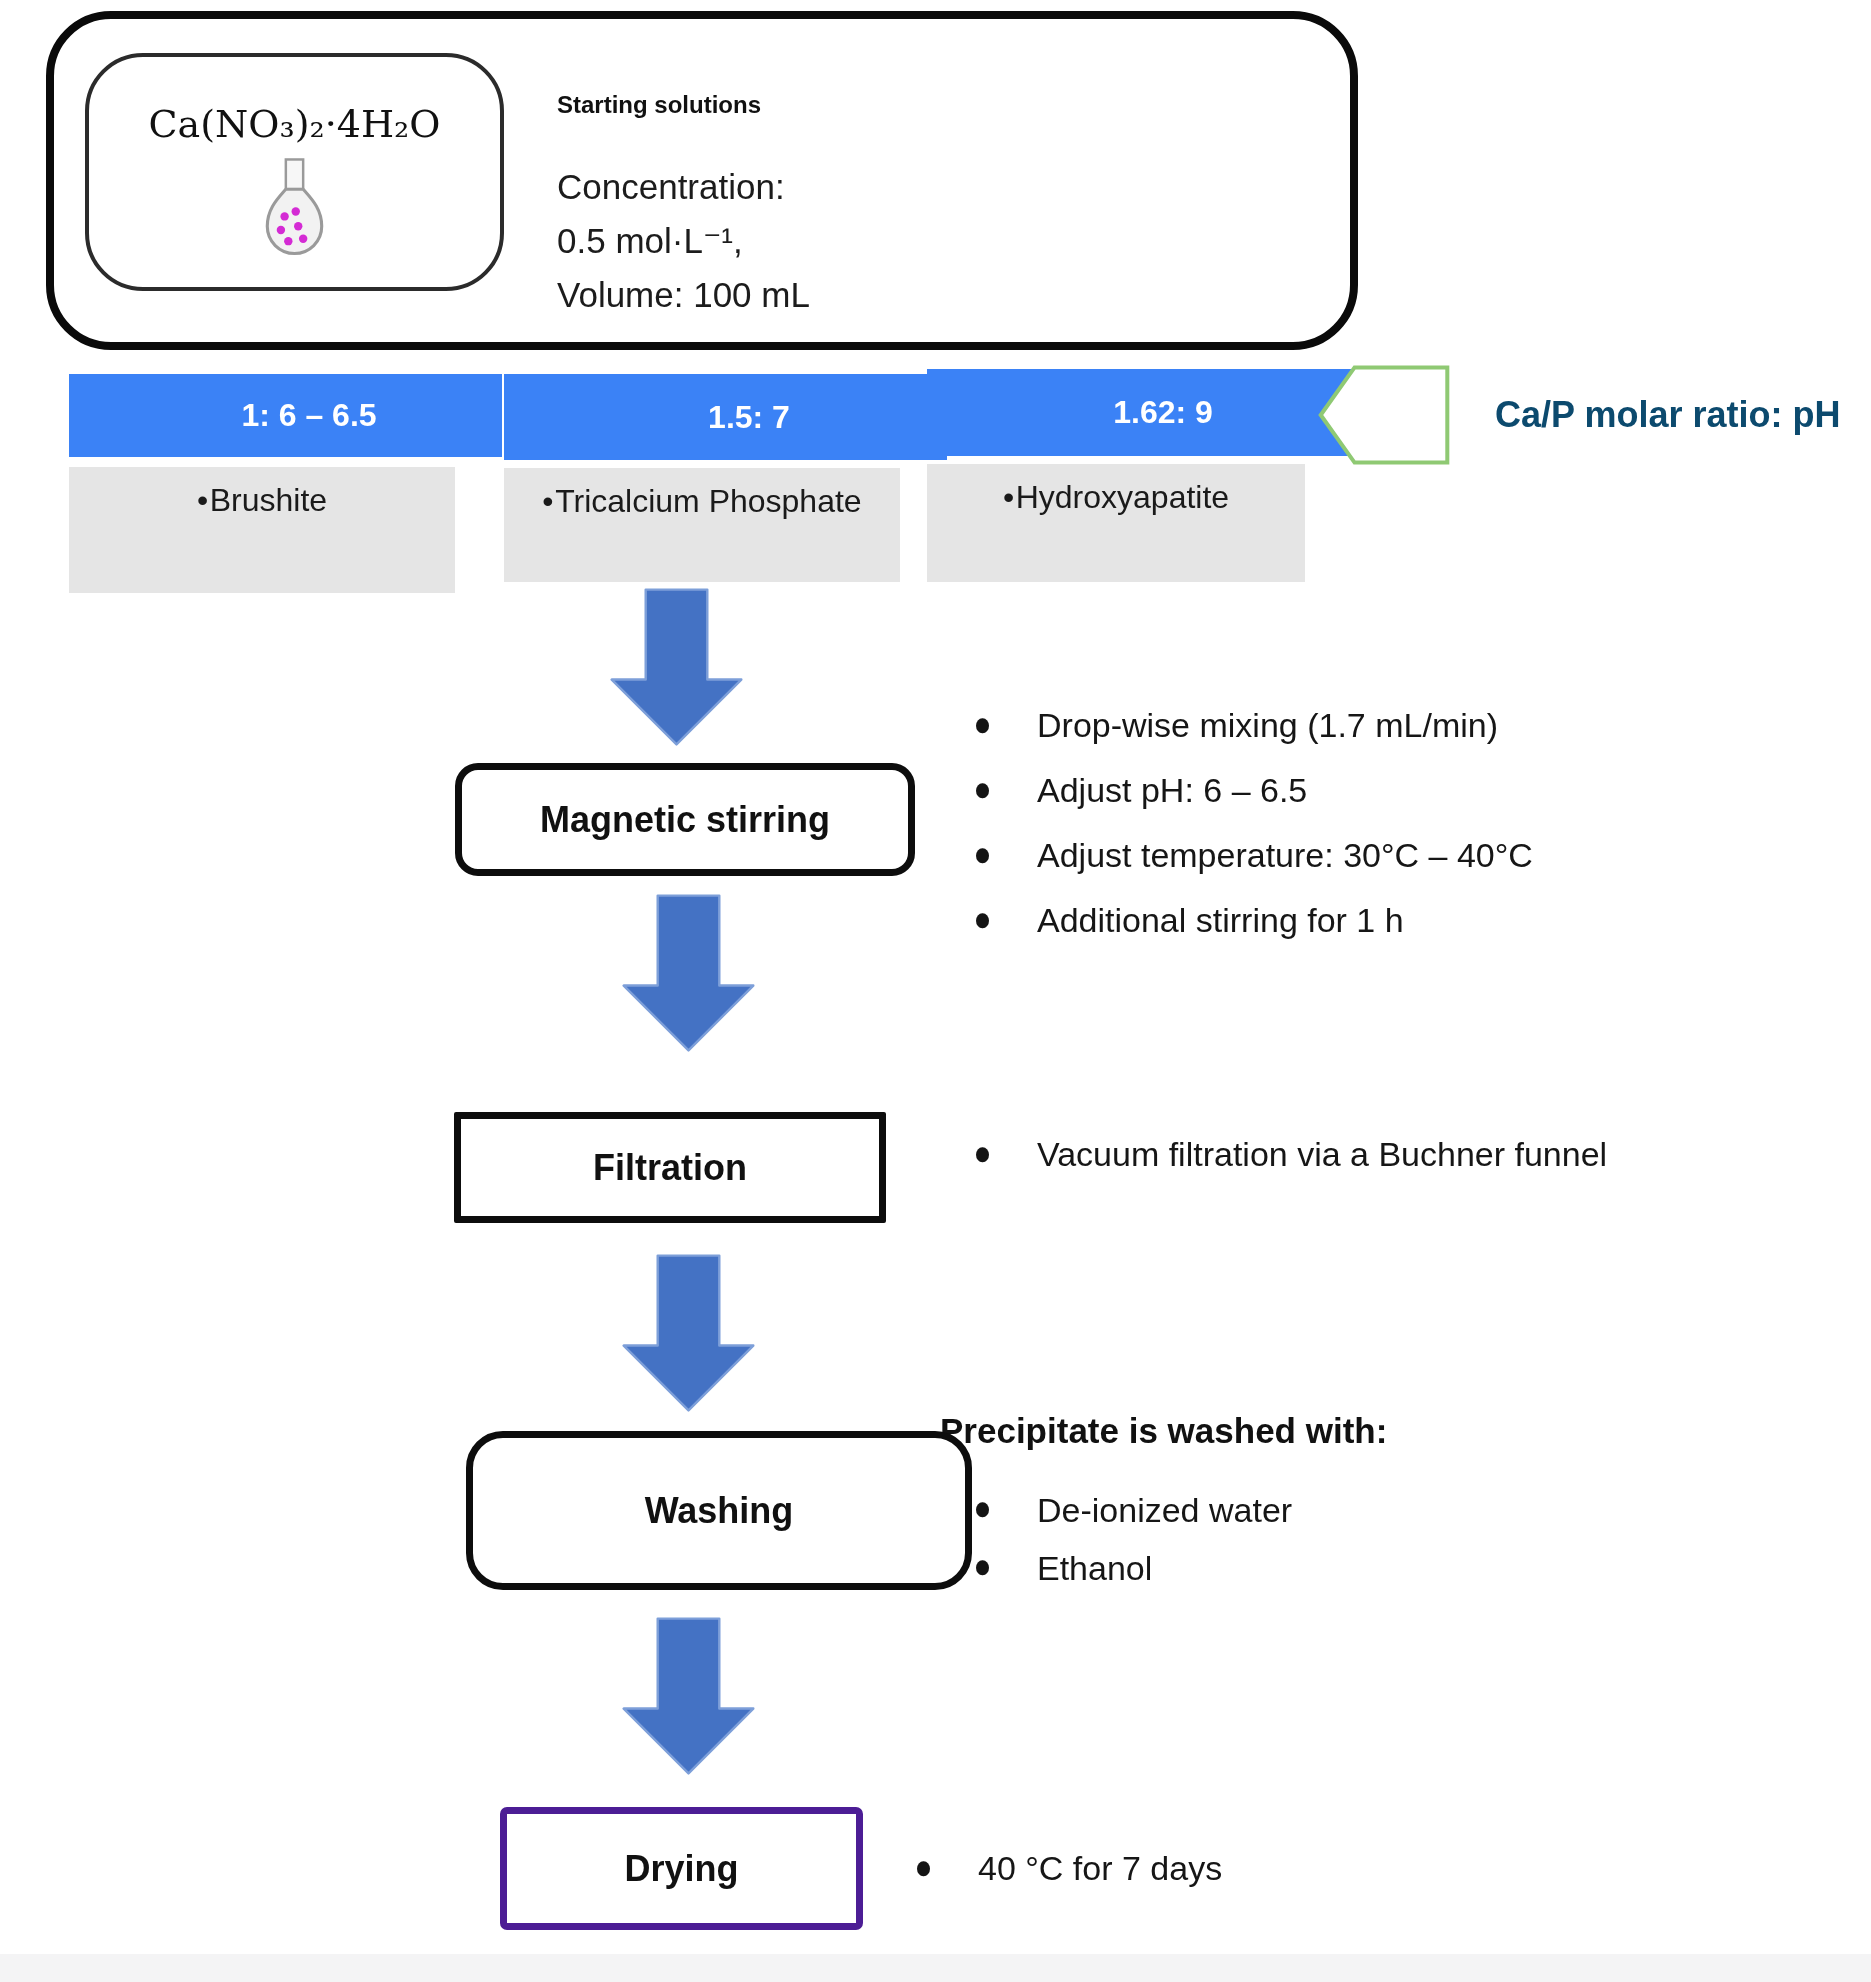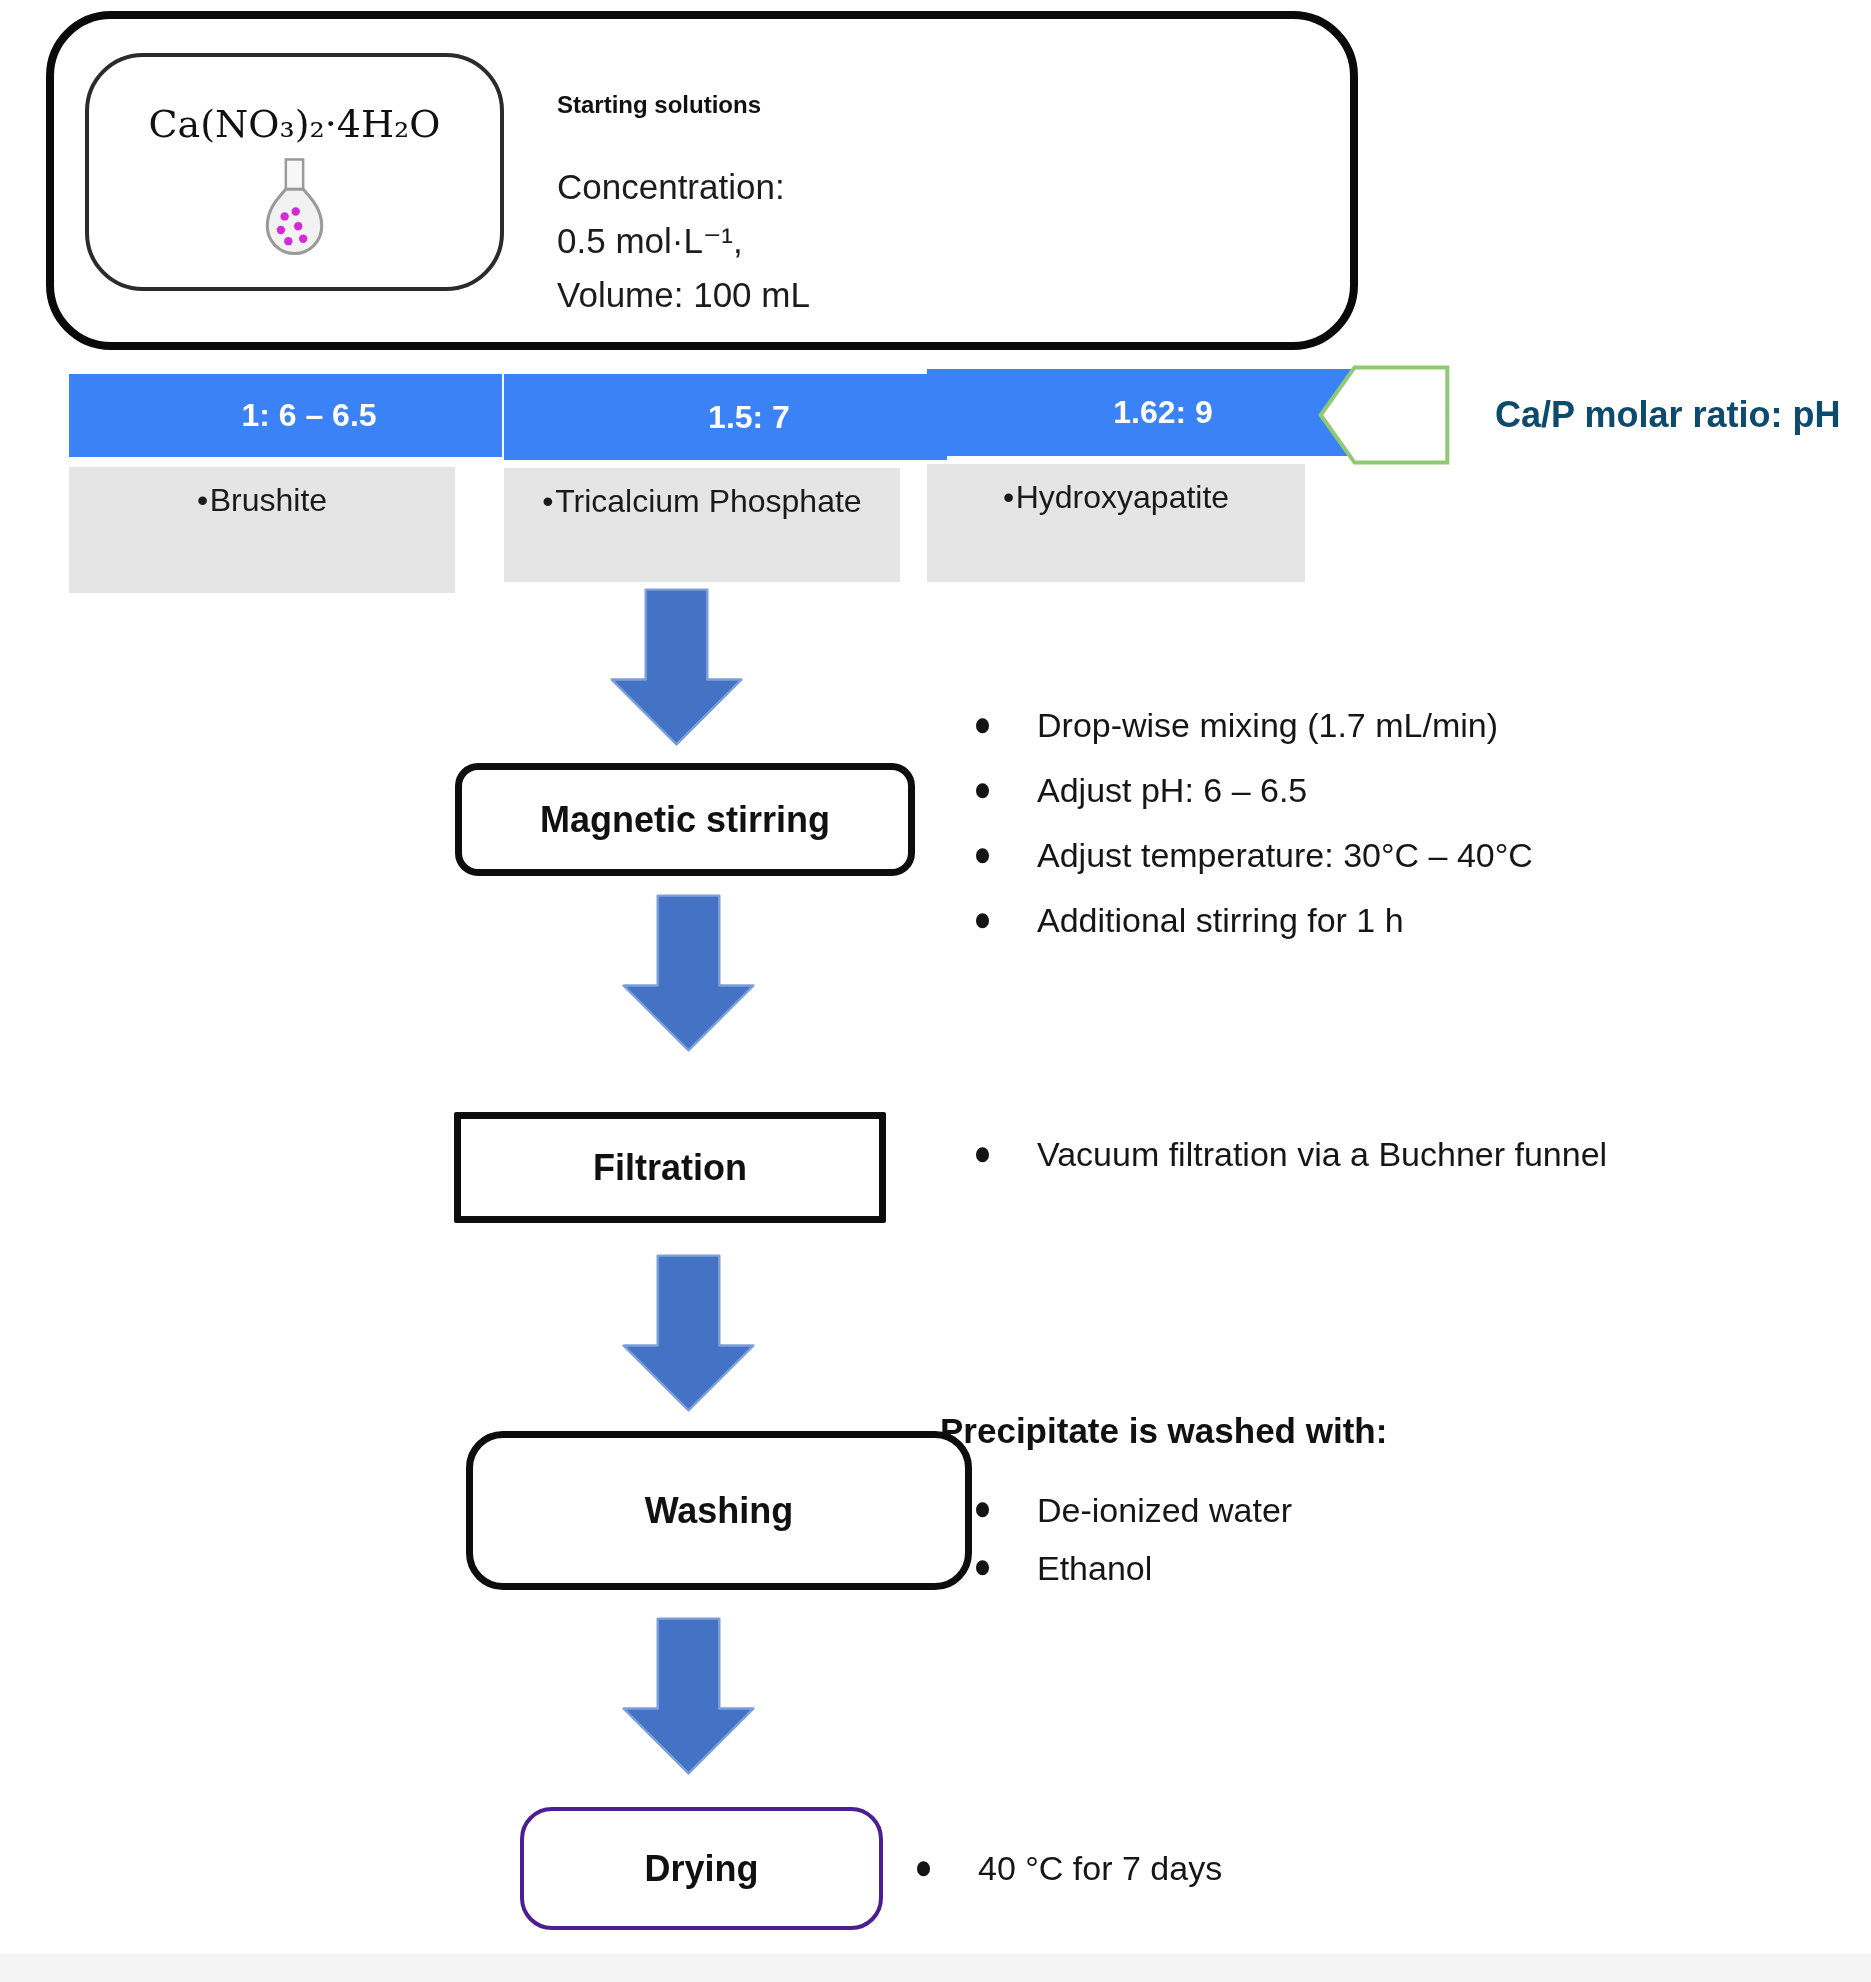--- a/index.html
+++ b/index.html
@@ -32,21 +32,21 @@
   .bod3{left:927px;top:464px;width:378px;height:118px;}
 
   .ratio-pointer{left:1318px;top:365px;width:132px;height:100px;}
   .ratio-label{left:1495px;top:394px;font-size:36px;font-weight:700;color:#0c4a6e;}
 
   
   .flow-box{background:#fff;border:7.3px solid #0d0d0d;box-sizing:border-box;display:flex;align-items:center;justify-content:center;font-weight:700;font-size:36px;color:#111;}
   .box-stir{left:455px;top:763px;width:460px;height:113px;border-radius:23px;}
   .box-filt{left:454px;top:1088px;width:432px;height:111px;border-radius:2px;margin-top:24px;}
   .box-wash{left:466px;top:1431px;width:506px;height:159px;border-radius:37px;}
-  .box-dry{left:520px;top:1807px;width:363px;height:123px;border:4px solid #4c1d95;border-radius:32px;}
+  .box-dry{left:500px;top:1807px;width:363px;height:123px;border:7px solid #4c1d95;border-radius:7px;}
 
   .down-arrow{width:133px;height:158px;}
   .arr1{left:610px;top:588px;}
   .arr2{left:622px;top:894px;}
   .arr3{left:622px;top:1254px;}
   .arr4{left:622px;top:1617px;}
 
   
   ul.notes{list-style:none;margin:0;padding:0;font-size:34px;color:#161616;}
   ul.notes li{position:relative;padding-left:105px;}

